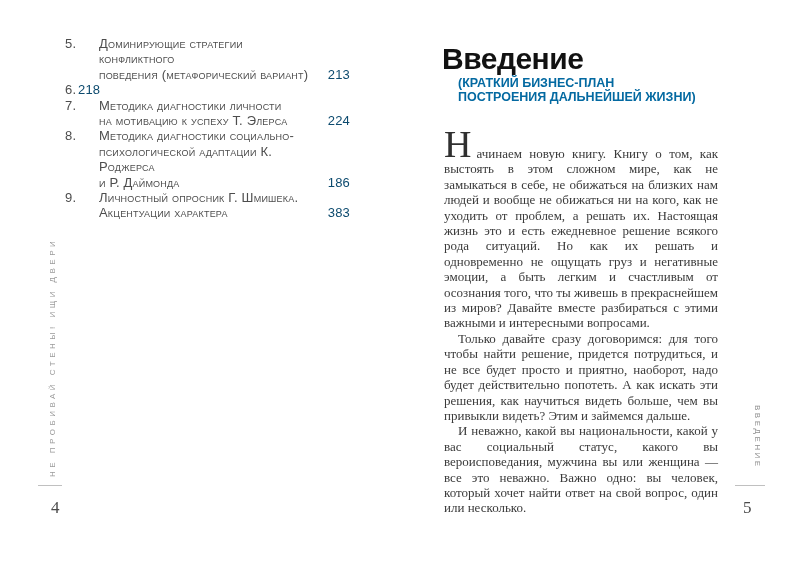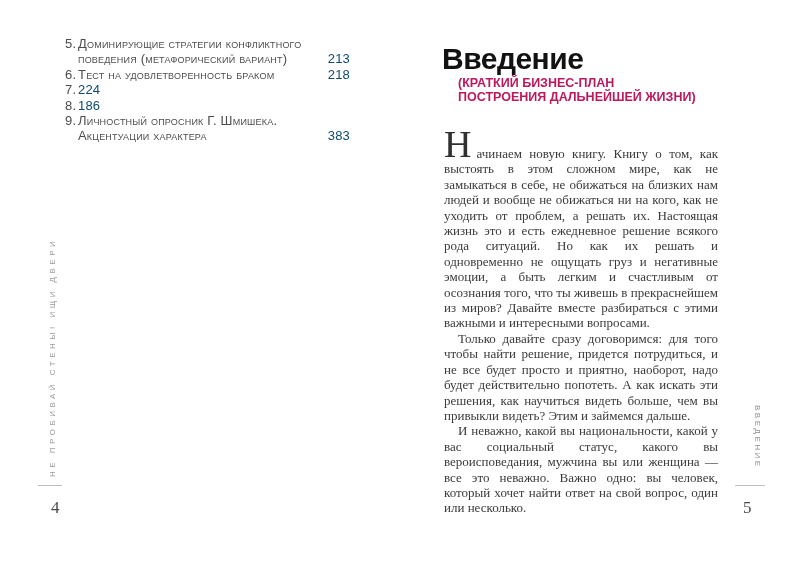--- a/index.html
+++ b/index.html
@@ -10,21 +10,21 @@
   .page{position:absolute;top:0;width:400px;height:572px;}
   .page-left{left:0;}
   .page-right{left:400px;text-decoration:underline;}
 
   
   .toc{position:absolute;left:65px;top:36px;width:285px;
        font-size:13px;line-height:15.4px;color:#4d4d4d;
        font-variant:small-caps;letter-spacing:.2px;}
   .toc-item{display:flex;align-items:flex-start;}
   .toc-num{min-width:13px;flex:0 0 auto;}
-  .toc-title{flex:1 1 auto;white-space:pre-line;padding-right:8px;}
+  .toc-title{flex:1 1 auto;white-space:pre-line;padding-right:8px;margin-left:21px;}
   .toc-page{flex:0 0 auto;align-self:flex-end;font-variant:normal;color:#0c4a6e;}
 
   
   .spine-left{position:absolute;left:48px;top:470px;width:0;height:0;}
   .spine-left .vtxt{
     display:inline-block;white-space:nowrap;
     transform:rotate(-90deg);transform-origin:0 0;
     font-size:8px;letter-spacing:3.5px;color:#9a9a9a;
   }
   .spine-right{position:absolute;left:362px;top:398px;width:0;height:0;}
@@ -41,21 +41,21 @@
   .page-num{position:absolute;font-family:"Liberation Serif",serif;
             font-size:17px;color:#4a4a4a;}
   .pn-left{left:51px;top:498px;}
   .pn-right{left:343px;top:498px;}
 
   
   .chapter-head{position:absolute;left:42px;top:44px;color:#121212;}
   .chapter-title{font-size:30px;line-height:30px;font-weight:800;
                  letter-spacing:-.5px;color:#121212;}
   .chapter-subtitle{margin:3px 16px 0 16px;font-size:12.5px;line-height:13.5px;
-                    font-weight:700;white-space:pre-line;color:#be185d;}
+                    font-weight:700;white-space:pre-line;color:#0369a1;}
 
   .body-text{position:absolute;left:44px;top:146px;width:274px;
              font-family:"Liberation Serif",serif;
              font-size:13px;line-height:15.4px;color:#3a3a3a;
              text-align:justify;}
   .body-text p{margin:0;}
   .para.indent{text-indent:14px;}
   .cap{float:left;font-size:38px;line-height:16px;height:15px;
        margin:-10px 5px 0 0;color:#303030;}
 </style>
@@ -68,29 +68,33 @@
 
     <div class="toc">
       <div class="toc-item">
         <span class="toc-num">5.</span>
         <span class="toc-title">Доминирующие стратегии конфликтного
 поведения (метафорический вариант)</span>
         <span class="toc-page">213</span>
       </div>
       <div class="toc-item">
         <span class="toc-num">6.</span>
-        <span class="toc-title">Тест на удовлетворенность браком</span>
         <span class="toc-page">218</span>
       </div>
       <div class="toc-item">
         <span class="toc-num">7.</span>
+        <span class="toc-title">Методика диагностики личности
+на мотивацию к успеху Т. Элерса</span>
         <span class="toc-page">224</span>
       </div>
       <div class="toc-item">
         <span class="toc-num">8.</span>
+        <span class="toc-title">Методика диагностики социально-
+психологической адаптации К. Роджерса
+и Р. Даймонда</span>
         <span class="toc-page">186</span>
       </div>
       <div class="toc-item">
         <span class="toc-num">9.</span>
         <span class="toc-title">Личностный опросник Г. Шмишека.
 Акцентуации характера</span>
         <span class="toc-page">383</span>
       </div>
     </div>
 

